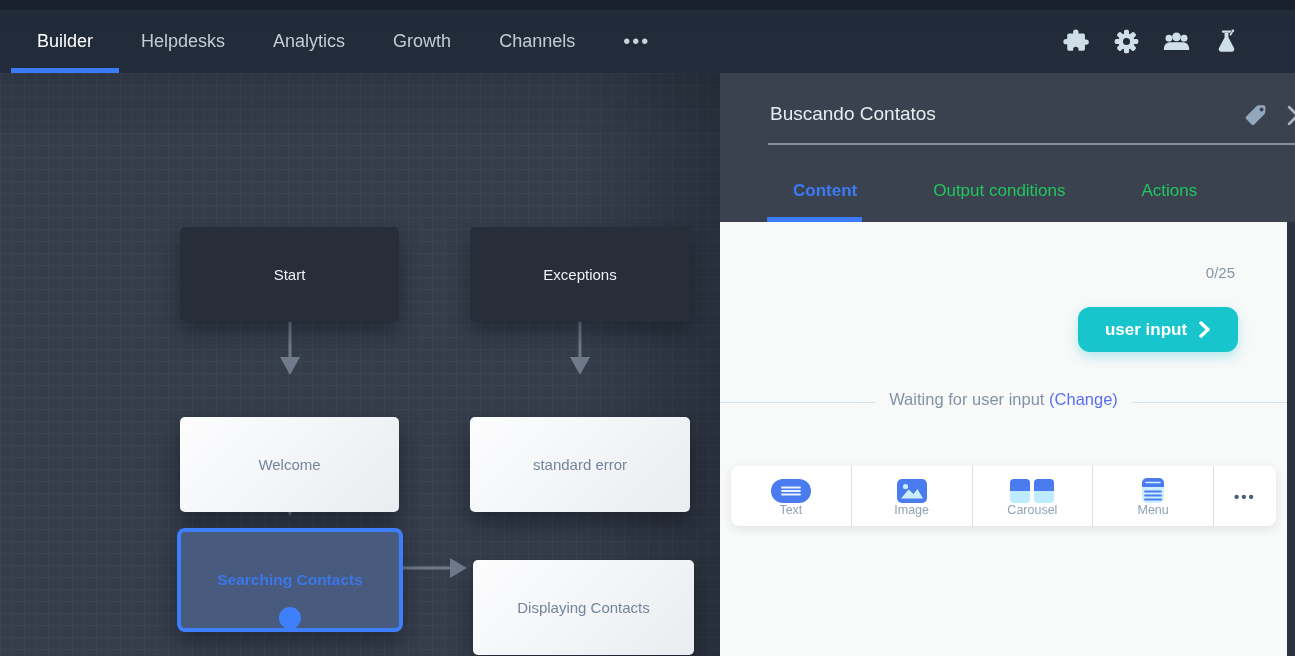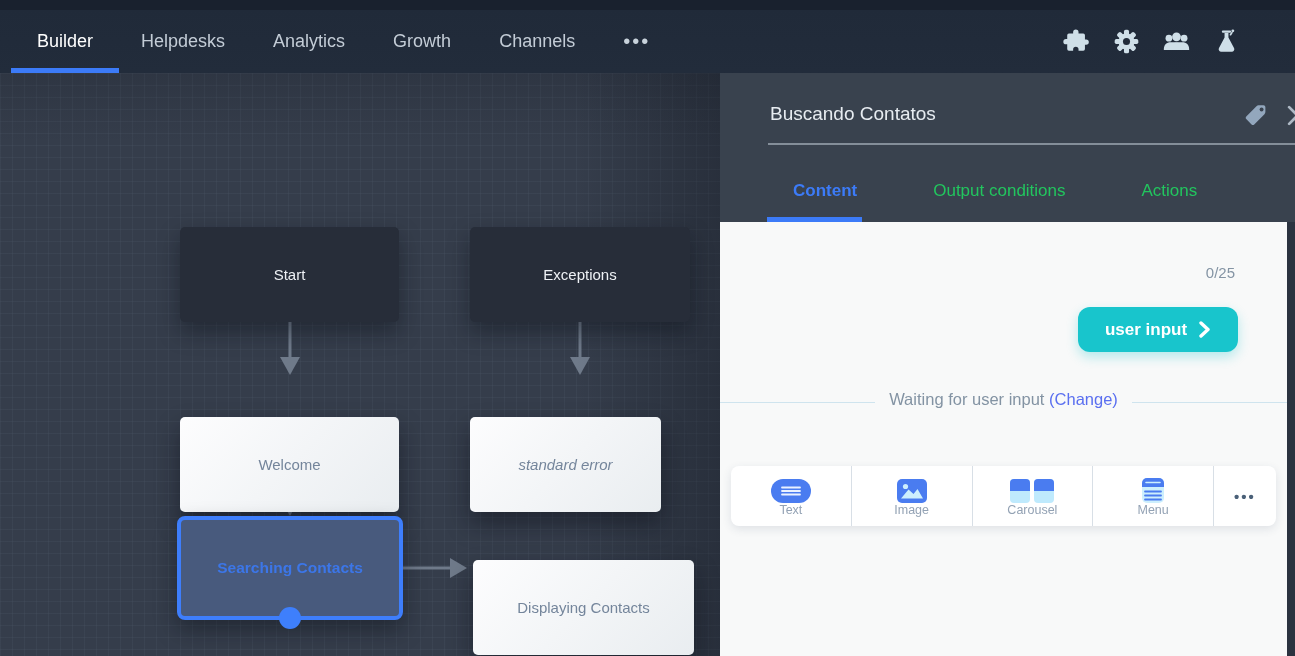--- a/index.html
+++ b/index.html
@@ -31,25 +31,25 @@
             background:linear-gradient(to right, rgba(0,0,0,0) 80%, rgba(8,12,20,0.28) 100%),
                        linear-gradient(to bottom, rgba(8,12,20,0.15) 0, rgba(0,0,0,0) 12%); }
   .edges { position:absolute; left:0; top:0; width:720px; height:583px; }
   .node { position:absolute; display:flex; align-items:center; justify-content:center;
           border-radius:5px; font-size:15px; cursor:pointer; z-index:5; text-align:center; }
   .node-dark  { background:#272d39; color:#eef1f5; box-shadow:0 10px 22px rgba(8,12,20,.4); }
   .node-light { background:linear-gradient(135deg,#fdfdfe 0%,#e9edf0 100%); color:#74859b;
                 box-shadow:0 12px 24px rgba(8,12,20,.45);margin-top:40px; }
   .node-selected { background:#485a7d; border:4px solid #3e7efc; border-radius:8px;
                 color:#3c76e8; font-weight:bold; font-size:15.5px;
-                box-shadow:0 10px 22px rgba(8,12,20,.4); }
+                box-shadow:0 10px 22px rgba(8,12,20,.4);margin-top:12px; }
   #node-start          { left:180px; top:154px; width:219px; height:95px; }
   #node-exceptions     { left:470px; top:154px; width:220px; height:95px; }
   #node-welcome        { left:180px; top:304px; width:219px; height:95px; }
-  #node-standard-error { left:470px; top:304px; width:191px; height:95px;font-style:italic; }
+  #node-standard-error { left:470px; top:304px; width:220px; height:95px; }
   #node-searching      { left:177px; top:443px; width:226px; height:104px; }
   #node-displaying     { left:473px; top:447px; width:221px; height:95px; }
   .out-handle { position:absolute; left:279px; top:534px; width:22px; height:22px;
                 border-radius:50%; background:#3e7ffc; z-index:6; cursor:pointer; }
 
   
   .panel-header { position:absolute; left:720px; top:73px; width:646px; height:149px;
                   background:#39424e; z-index:20; }
   .panel-title { position:absolute; left:50px; top:30px; font-size:19px; color:#e7ecf1; }
   .panel-icons { position:absolute; top:29px; right:57px; display:flex; gap:17px; align-items:center; }

